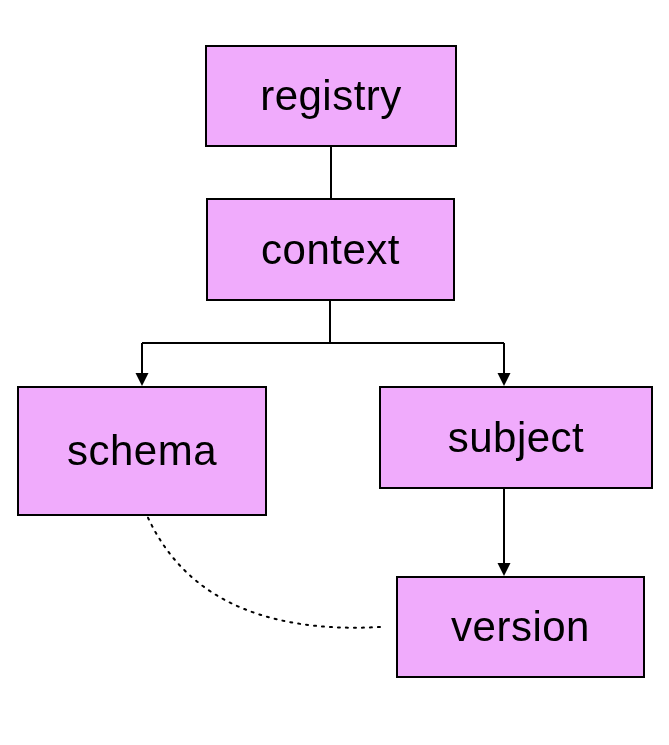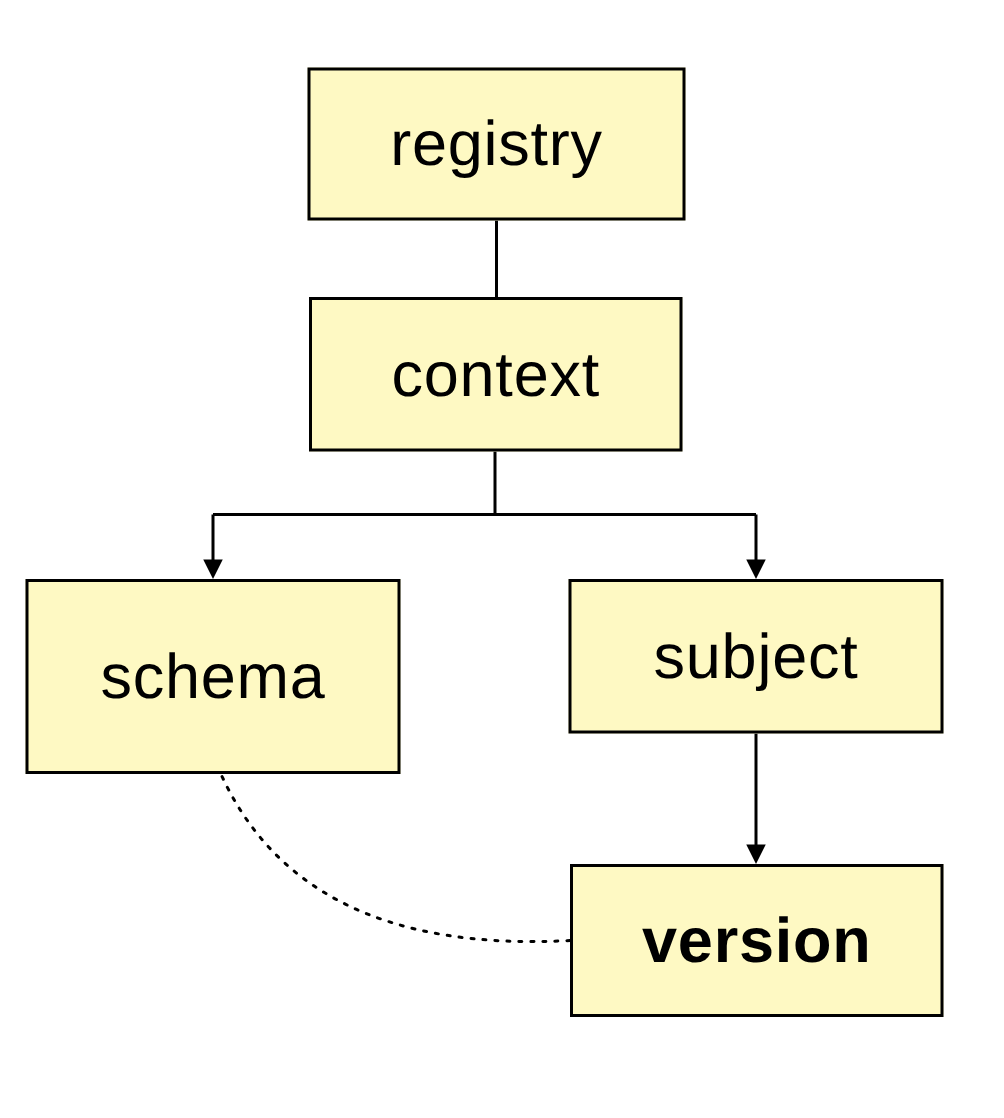--- a/index.html
+++ b/index.html
@@ -18,35 +18,35 @@
   .connectors {
     position: absolute;
     left: 0;
     top: 0;
     width: 669px;
     height: 745px;
   }
   .node {
     position: absolute;
     box-sizing: border-box;
-    background: #fef9c3;
+    background: #f0abfc;
     border: 2px solid #000000;
     display: flex;
     align-items: center;
     justify-content: center;
     font-size: 42px;
     color: #000000;
     letter-spacing: 0.5px;
     white-space: nowrap;
   }
   .node-registry { left: 205px; top: 45px;  width: 252px; height: 102px; }
   .node-context  { left: 206px; top: 198px; width: 249px; height: 103px; }
   .node-schema   { left: 17px;  top: 386px; width: 250px; height: 130px; }
-  .node-subject  { left: 379px; top: 386px; width: 250px; height: 103px; }
-  .node-version  { left: 380px; top: 576px; width: 249px; height: 102px; font-weight: bold; }
+  .node-subject  { left: 379px; top: 386px; width: 274px; height: 103px; }
+  .node-version  { left: 396px; top: 576px; width: 249px; height: 102px; }
 </style>
 </head>
 <body>
 
 <div class="canvas">
 
   <svg class="connectors" viewBox="0 0 669 745" xmlns="http://www.w3.org/2000/svg">
 
     <path d="M331,147 V198" stroke="#000000" stroke-width="2" fill="none"></path>
 

